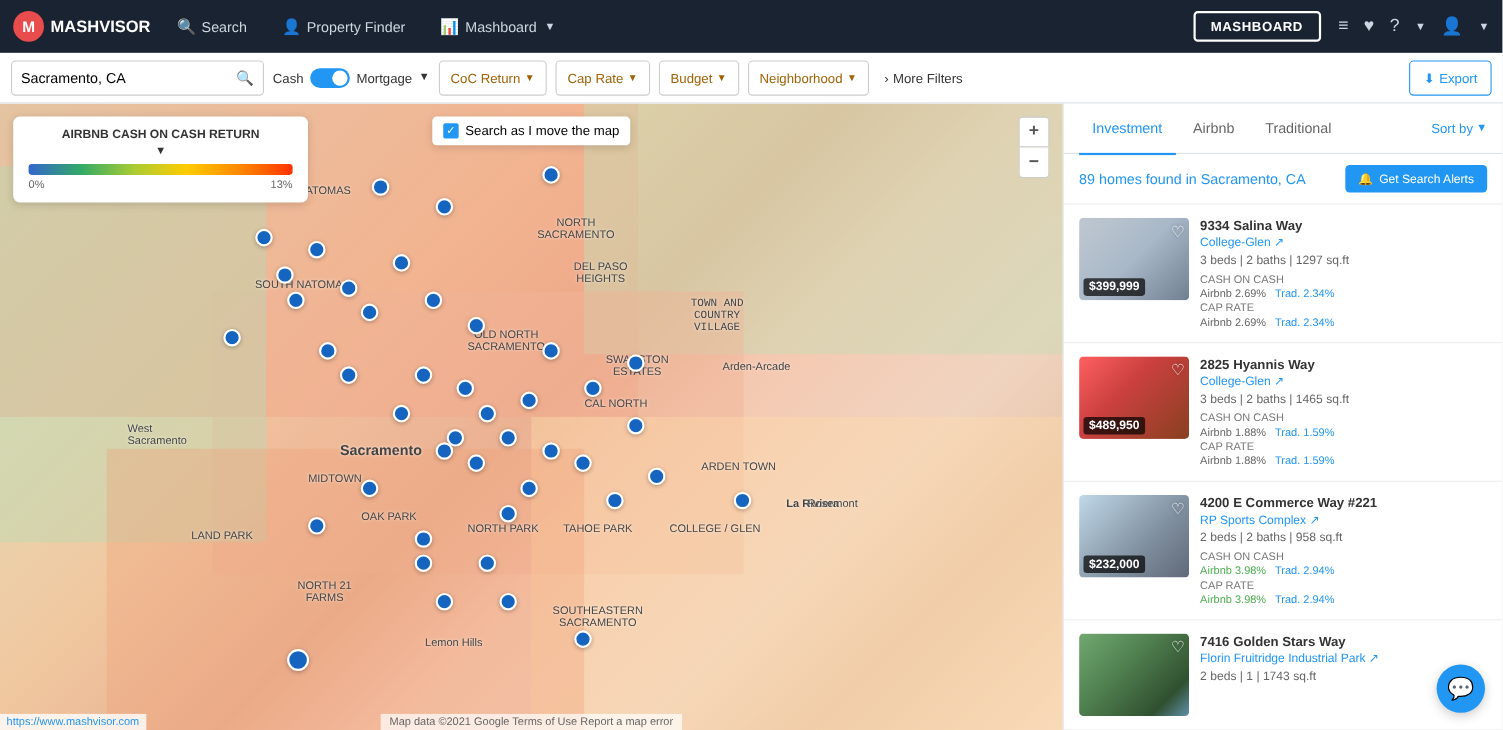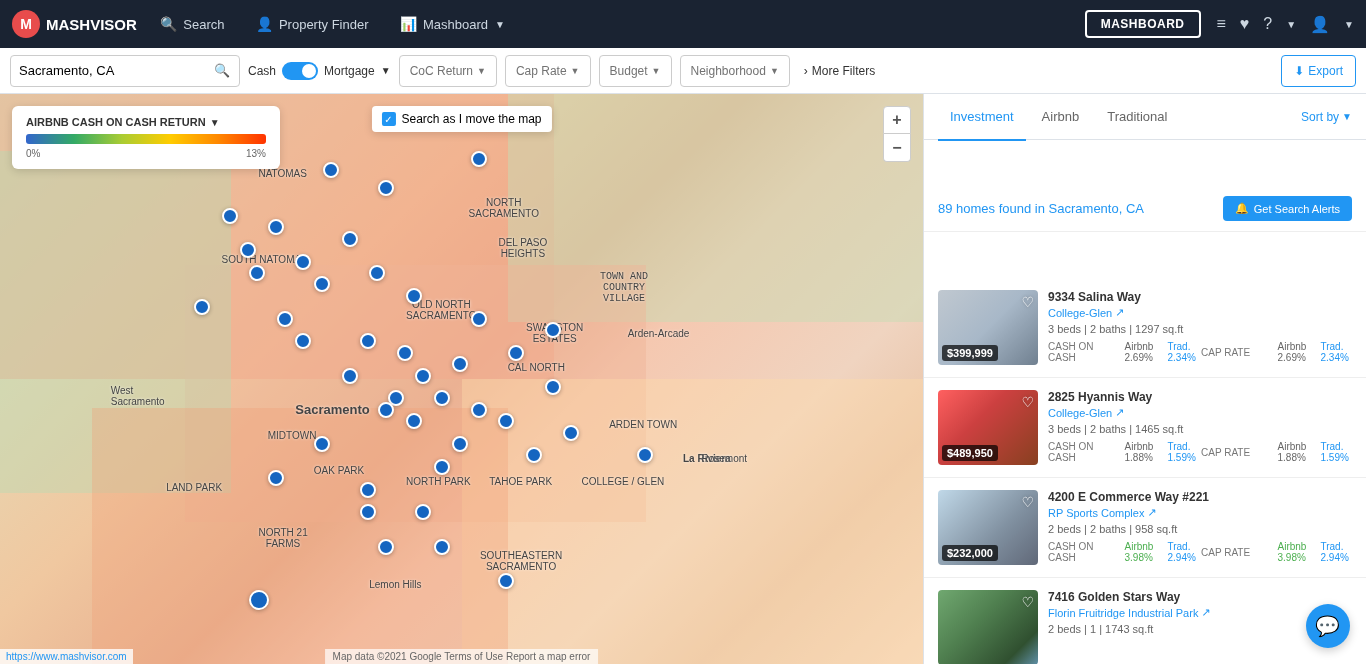--- a/index.html
+++ b/index.html
@@ -124,21 +124,21 @@
       height: 32px;
       border: 1px solid #ccc;
       border-radius: 4px;
       background: white;
       padding: 0 10px;
       font-size: 12px;
       cursor: pointer;
       display: flex;
       align-items: center;
       gap: 4px;
-      color: #737373;
+      color: #a16207;
       white-space: nowrap;
     }
     .more-filters {
       display: flex;
       align-items: center;
       gap: 4px;
       font-size: 12px;
       color: #333;
       cursor: pointer;
       padding: 0 6px;
@@ -202,20 +202,21 @@
       z-index: 10;
     }
     .legend-title {
       font-size: 11px;
       font-weight: 600;
       color: #333;
       margin-bottom: 6px;
       display: flex;
       align-items: center;
       gap: 4px;
+      flex-direction: column;
     }
     .legend-bar {
       width: 240px;
       height: 10px;
       background: linear-gradient(to right, #3366cc, #33aa66, #aacc33, #ffcc00, #ff8800, #ff3300);
       border-radius: 3px;
       margin-bottom: 4px;
     }
     .legend-labels {
       display: flex;
@@ -321,27 +322,26 @@
       font-size: 10px;
       font-weight: 500;
       color: #444;
       pointer-events: none;
       z-index: 4;
       text-shadow: 0 0 3px rgba(255,255,255,0.8);
     }
 
     
     .results-panel {
-      width: 443px;
+      width: 400px;
       background: white;
       border-left: 1px solid #dde2e8;
       display: flex;
       flex-direction: column;
       overflow: hidden;
-      gap: 46px;
     }
 
     
     .tabs-row {
       display: flex;
       align-items: center;
       padding: 0 14px;
       border-bottom: 1px solid #dde2e8;
       height: 46px;
       gap: 4px;
@@ -465,21 +465,21 @@
       align-items: center;
       gap: 3px;
     }
     .prop-specs {
       font-size: 11px;
       color: #666;
       margin-bottom: 6px;
     }
     .prop-metrics {
       display: grid;
-      grid-template-columns: 1fr 1fr 1fr 1fr;
+      grid-template-columns: 1fr;
       gap: 2px;
       font-size: 10px;
     }
     .metric-row {
       display: flex;
       justify-content: space-between;
       align-items: center;
     }
     .metric-label { color: #777; font-weight: 500; font-size: 10px; }
     .metric-values { display: flex; gap: 8px; }

